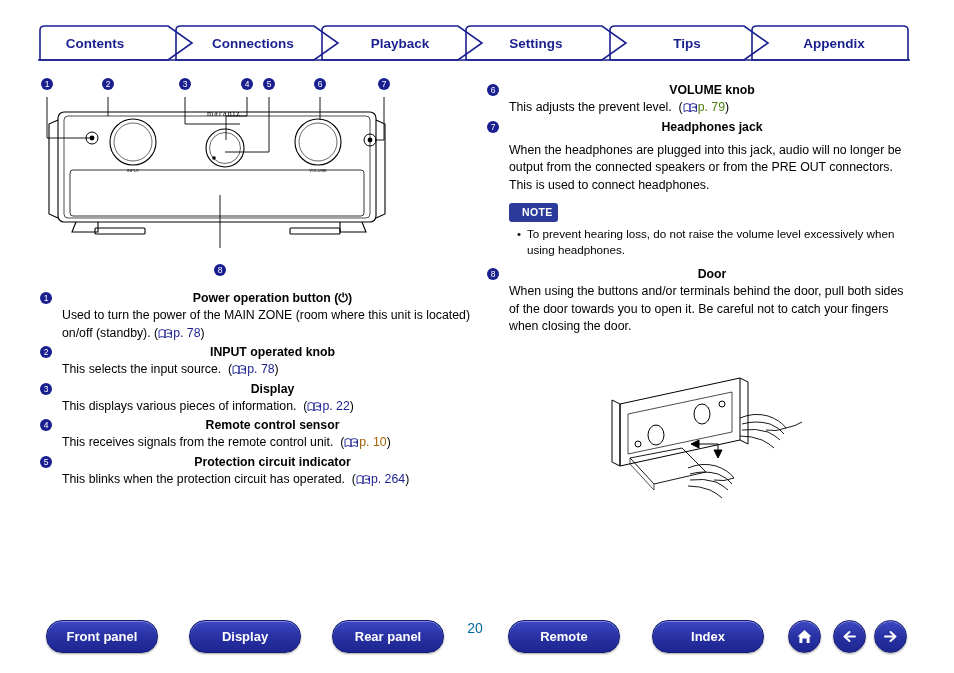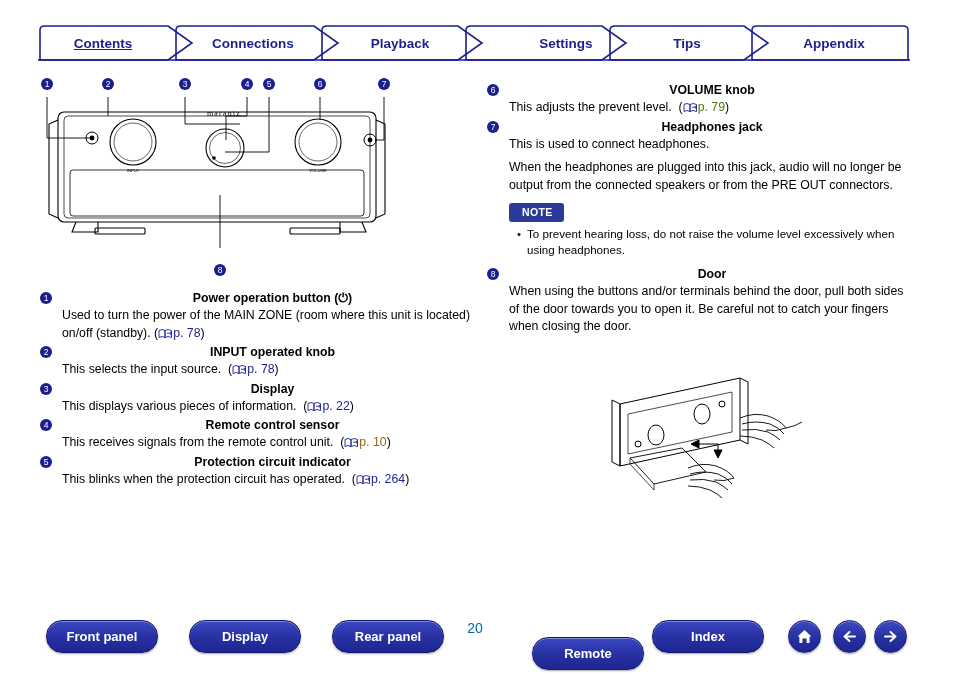--- a/index.html
+++ b/index.html
@@ -108,21 +108,21 @@
   
   .note-wrap {
     margin: 8px 0 6px 22px;
   }
   .note-badge {
     display: inline-block;
     background: #2b3a9b;
     color: #fff;
     font-size: 10.5px;
     font-weight: bold;
-    padding: 3px 11px 4px 13px;
+    padding: 3px 5px 4px 13px;
     border-radius: 3px;
     letter-spacing: .4px;
   }
   .note-list {
     margin: 4px 0 0 8px;
     font-size: 11.6px;
     line-height: 16px;
   }
   .note-list .bullet {
     display: inline-block;
@@ -198,24 +198,24 @@
 
     <g fill="none" stroke="#1a1f8f" stroke-width="1.6">
       <path d="M40 60 L40 30 Q40 26 45 26 L168 26 L192 43 L168 60 Z"></path>
       <path d="M176 60 L176 30 Q176 26 181 26 L314 26 L338 43 L314 60 Z"></path>
       <path d="M322 60 L322 30 Q322 26 327 26 L458 26 L482 43 L458 60 Z"></path>
       <path d="M466 60 L466 30 Q466 26 471 26 L602 26 L626 43 L602 60 Z"></path>
       <path d="M610 60 L610 30 Q610 26 615 26 L744 26 L768 43 L744 60 Z"></path>
       <path d="M752 60 L752 30 Q752 26 757 26 L903 26 Q908 26 908 30 L908 60 Z"></path>
     </g>
   </svg>
-  <div class="tab-label" style="left:38px; top:36px; width:130px;text-decoration:underline;">Contents</div>
+  <div class="tab-label" style="left:30px; top:36px; width:130px;">Contents</div>
   <div class="tab-label" style="left:183px; top:36px; width:140px;">Connections</div>
   <div class="tab-label" style="left:330px; top:36px; width:140px;">Playback</div>
-  <div class="tab-label" style="left:496px; top:36px; width:140px;">Settings</div>
+  <div class="tab-label" style="left:466px; top:36px; width:140px;">Settings</div>
   <div class="tab-label" style="left:618px; top:36px; width:138px;">Tips</div>
   <div class="tab-label" style="left:760px; top:36px; width:148px;">Appendix</div>
 </div>
 
 <div class="content">
 
   <div class="device">
     <svg width="430" height="210" viewBox="0 0 430 210">
 
       <g stroke="#000" stroke-width="0.9" fill="none">
@@ -369,22 +369,22 @@
               <path d="M1 2.5 Q4 0.5 7 2.5 L7 9.5 Q4 7.5 1 9.5 Z M7 2.5 Q10 0.5 13.5 2.5 L13.5 9.5 Q10 7.5 7 9.5 Z" fill="none" stroke="#1a1f8f" stroke-width="0.9"></path>
               <path d="M9 5.2 L13.5 5.2 M12 3.9 L13.6 5.2 L12 6.5" fill="none" stroke="#1a1f8f" stroke-width="0.9"></path>
             </svg><span style="color:#4d7c0f">p. 79</span>)
         </span>
       </div>
     </div>
 
     <div class="item">
       <span class="numdot">7</span>
       <div class="item-title">Headphones jack</div>
+      <div class="item-body" style="margin-top:6px;">When the headphones are plugged into this jack, audio will no longer be output from the connected speakers or from the PRE OUT connectors.</div>
       <div class="item-body">This is used to connect headphones.</div>
-      <div class="item-body" style="margin-top:6px;">When the headphones are plugged into this jack, audio will no longer be output from the connected speakers or from the PRE OUT connectors.</div>
     </div>
 
     <div class="note-wrap">
       <span class="note-badge">NOTE</span>
       <div class="note-list">
         <span class="bullet">•</span><span class="txt">To prevent hearing loss, do not raise the volume level excessively when using headphones.</span>
       </div>
     </div>
 
     <div class="item" style="margin-top:8px;">
@@ -436,21 +436,21 @@
       </g>
     </svg>
   </div>
 
 </div>
 
 <div class="bottomnav">
   <div class="navbtn" style="left:46px; top:8px; width:110px;">Front panel</div>
   <div class="navbtn" style="left:189px; top:8px; width:110px;">Display</div>
   <div class="navbtn" style="left:332px; top:8px; width:110px;">Rear panel</div>
-  <div class="navbtn" style="left:532px; top:8px; width:110px;margin-top:17px;">Remote</div>
+  <div class="navbtn" style="left:508px; top:8px; width:110px;">Remote</div>
   <div class="navbtn" style="left:652px; top:8px; width:110px;">Index</div>
 
   <div class="circbtn" style="left:788px; top:8px;">
     <svg width="19" height="31" viewBox="0 0 19 19">
       <path d="M9.5 3 L16.5 9.5 L14.6 9.5 L14.6 16 L11.6 16 L11.6 11.6 L7.4 11.6 L7.4 16 L4.4 16 L4.4 9.5 L2.5 9.5 Z" fill="#ffffff"></path>
     </svg>
   </div>
   <div class="circbtn" style="left:833px; top:8px;">
     <svg width="19" height="31" viewBox="0 0 19 19">
       <path d="M15 9.5 L6 9.5 M9.5 5 L4.5 9.5 L9.5 14" fill="none" stroke="#ffffff" stroke-width="2" stroke-linecap="round" stroke-linejoin="round"></path>

